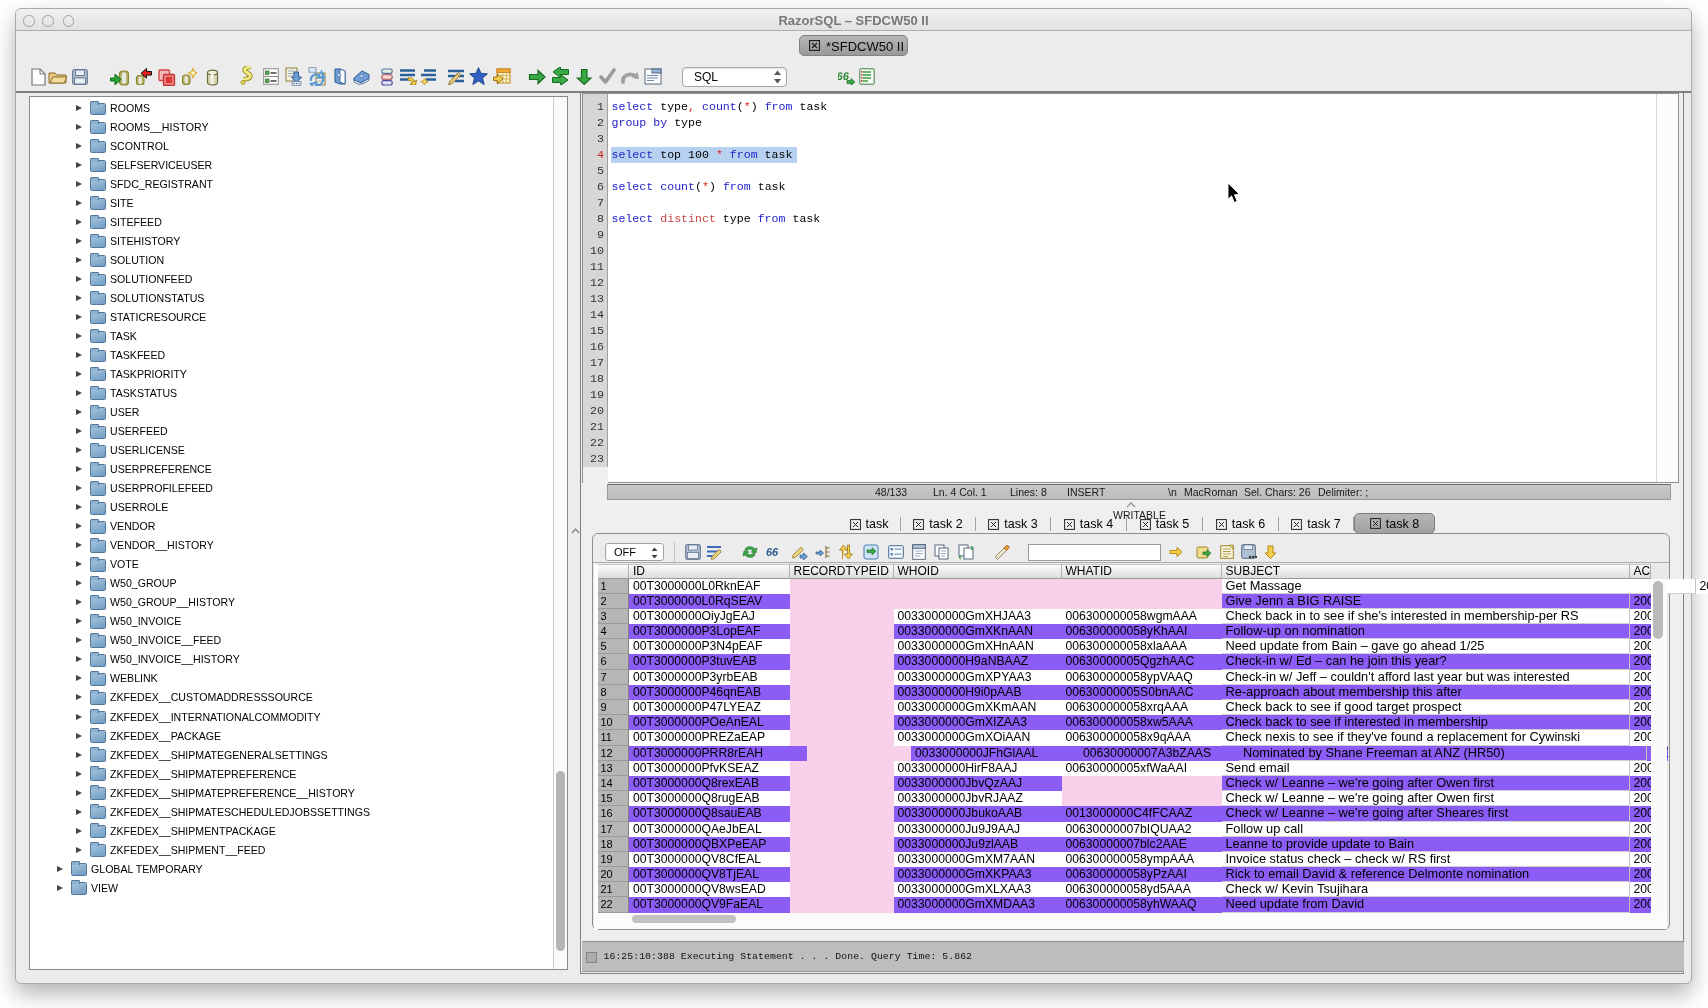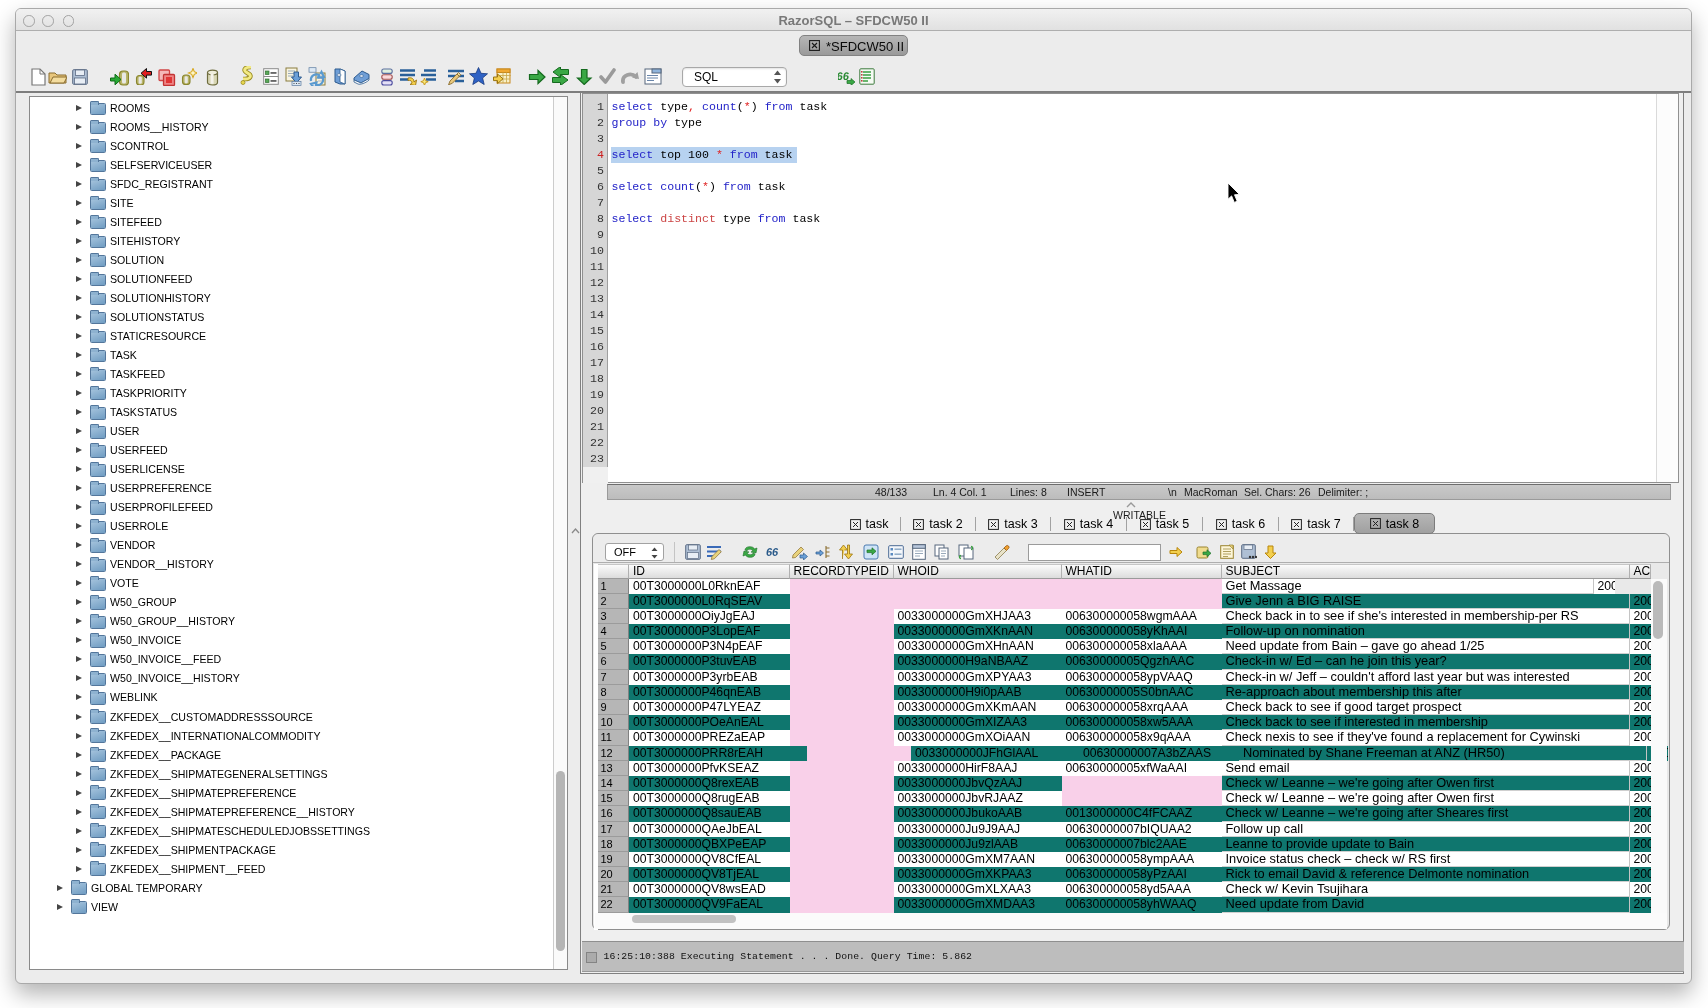--- a/index.html
+++ b/index.html
@@ -58,21 +58,21 @@
 .hc{height:15px;background:linear-gradient(#fbfbfb,#dcdcdc);border-right:1px solid #b0b0b0;
  border-bottom:1px solid #9a9a9a;border-top:1px solid #c6c6c6;font-size:12px;color:#000;
  padding:0 0 0 4px;line-height:13.5px;white-space:nowrap;overflow:hidden;flex:none;}
 #tbody{left:598px;top:578.5px;width:1053px;}
 .row{height:15.2px;display:flex;white-space:nowrap;}
 .c{flex:none;overflow:hidden;font-size:12.2px;color:#000;line-height:14.8px;padding-left:4px;}
 .c.s{font-size:12.8px;
  border-right:1px solid #c4c4c4;border-bottom:1px solid #cfcfcf;}
 .num{flex:none;width:31px;background:#b6b6b6;border-right:1px solid #818181;
  border-bottom:1px solid #9b9b9b;font-size:11px;color:#000;padding-left:2.5px;line-height:14.8px;}
-.w{background:#fff}.g{background:#0f766e}.p{background:#f9d0e9;border-bottom-color:#e6c1d8 !important}
+.w{background:#fff}.g{background:#8b5cf6}.p{background:#f9d0e9;border-bottom-color:#e6c1d8 !important}
 #tvsb{left:1651px;top:579px;width:16px;height:334px;background:#fafafa;}
 #tvthumb{left:1653px;top:581px;width:10px;height:58px;border-radius:5px;background:#bababa;}
 #thsb{left:595px;top:913px;width:1072px;height:16px;background:#fbfbfb;}
 #ththumb{left:632px;top:915px;width:104px;height:8px;border-radius:4px;background:#c2c2c2;}
 #bst{left:581.5px;top:941px;width:1102px;height:31px;background:#bdbdbd;
  border-top:1.5px solid #8f8f8f;border-bottom:1px solid #989898;}
 #bst .sq{position:absolute;left:4px;top:10px;width:11px;height:11px;background:#ababab;border:1px solid #848484;}
 #bst .t{position:absolute;left:22px;top:9px;font-family:"Liberation Mono",monospace;font-size:9.8px;
  color:#111;letter-spacing:0.065px;}
 svg{display:block}
@@ -242,21 +242,20 @@
     <div class="tr0"><span class="tri" style="margin-left:45px"></span><span class="fold"></span>ROOMS</div>
     <div class="tr0"><span class="tri" style="margin-left:45px"></span><span class="fold"></span>ROOMS__HISTORY</div>
     <div class="tr0"><span class="tri" style="margin-left:45px"></span><span class="fold"></span>SCONTROL</div>
     <div class="tr0"><span class="tri" style="margin-left:45px"></span><span class="fold"></span>SELFSERVICEUSER</div>
     <div class="tr0"><span class="tri" style="margin-left:45px"></span><span class="fold"></span>SFDC_REGISTRANT</div>
     <div class="tr0"><span class="tri" style="margin-left:45px"></span><span class="fold"></span>SITE</div>
     <div class="tr0"><span class="tri" style="margin-left:45px"></span><span class="fold"></span>SITEFEED</div>
     <div class="tr0"><span class="tri" style="margin-left:45px"></span><span class="fold"></span>SITEHISTORY</div>
     <div class="tr0"><span class="tri" style="margin-left:45px"></span><span class="fold"></span>SOLUTION</div>
     <div class="tr0"><span class="tri" style="margin-left:45px"></span><span class="fold"></span>SOLUTIONFEED</div>
-    <div class="tr0"><span class="tri" style="margin-left:45px"></span><span class="fold"></span>SOLUTIONHISTORY</div>
     <div class="tr0"><span class="tri" style="margin-left:45px"></span><span class="fold"></span>SOLUTIONSTATUS</div>
     <div class="tr0"><span class="tri" style="margin-left:45px"></span><span class="fold"></span>STATICRESOURCE</div>
     <div class="tr0"><span class="tri" style="margin-left:45px"></span><span class="fold"></span>TASK</div>
     <div class="tr0"><span class="tri" style="margin-left:45px"></span><span class="fold"></span>TASKFEED</div>
     <div class="tr0"><span class="tri" style="margin-left:45px"></span><span class="fold"></span>TASKPRIORITY</div>
     <div class="tr0"><span class="tri" style="margin-left:45px"></span><span class="fold"></span>TASKSTATUS</div>
     <div class="tr0"><span class="tri" style="margin-left:45px"></span><span class="fold"></span>USER</div>
     <div class="tr0"><span class="tri" style="margin-left:45px"></span><span class="fold"></span>USERFEED</div>
     <div class="tr0"><span class="tri" style="margin-left:45px"></span><span class="fold"></span>USERLICENSE</div>
     <div class="tr0"><span class="tri" style="margin-left:45px"></span><span class="fold"></span>USERPREFERENCE</div>
@@ -454,21 +453,21 @@
     <div class="hc" style="width:408px">SUBJECT</div>
     <div class="hc" style="width:21px">AC</div>
   </div>
 <div id="tbody" class="a">
     <div class="row">
       <div class="num">1</div>
       <div class="c w" style="width:160.5px">00T3000000L0RknEAF</div>
       <div class="c p" style="width:104px"></div>
       <div class="c p" style="width:168px"></div>
       <div class="c p" style="width:160px"></div>
-      <div class="c s w" style="width:372px">Get Massage</div>
+      <div class="c s w" style="width:474px">Get Massage</div>
       <div class="c w" style="width:21px;border-right:none">2000</div>
     </div>
     <div class="row">
       <div class="num">2</div>
       <div class="c g" style="width:160.5px">00T3000000L0RqSEAV</div>
       <div class="c p" style="width:104px"></div>
       <div class="c p" style="width:168px"></div>
       <div class="c p" style="width:160px"></div>
       <div class="c s g" style="width:408px">Give Jenn a BIG RAISE</div>
       <div class="c g" style="width:21px;border-right:none">2000</div>

